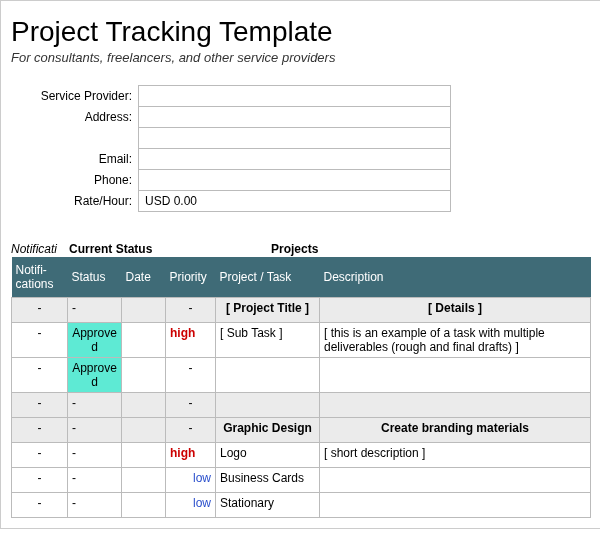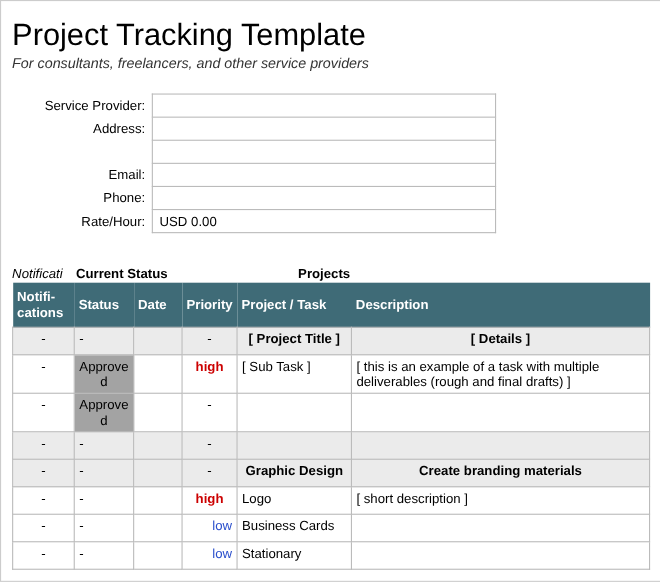--- a/index.html
+++ b/index.html
@@ -50,42 +50,42 @@
   .section-heads span:nth-child(3){  font-weight: bold; font-style: normal; margin-left: 44px;}
   .grid {
     border-collapse: collapse;
     width: 100%;
     table-layout: fixed;
     font-size: 12px;
   }
   .grid th {
     background: #3f6b77;
     color: #fff;
-    font-weight: bold;
+    font-weight: normal;
     text-align: left;
     padding: 6px 4px;
     font-size: 12px;
   }
   .grid td {
     border: 1px solid #bbb;
     padding: 3px 4px;
     vertical-align: top;
     height: 18px;
   }
   .col-notif { width: 56px; }
   .col-status{ width: 54px; }
   .col-date  { width: 44px; }
   .col-prio  { width: 50px; }
   .col-task  { width: 104px; }
   .col-desc  { }
   .c { text-align: center; }
   .bold { font-weight: bold; text-align: center; }
   .shade { background: #ebebeb; }
-  .approved { background: #a3a3a3; text-align:center;}
-  .prio-high { color: #cc0000; font-weight: bold; text-align: center;}
+  .approved { background: #5eead4; text-align:center;}
+  .prio-high { color: #cc0000; font-weight: bold; text-align: left;}
   .prio-low  { color: #2a4fcc; text-align: right;}
   .prio-done { color: #888; text-align: right;}
   .wrap { word-wrap: break-word; }
 </style>
 </head>
 <body>
 
 <div class="title">Project Tracking Template</div>
 <div class="subtitle">For consultants, freelancers, and other service providers</div>
 

